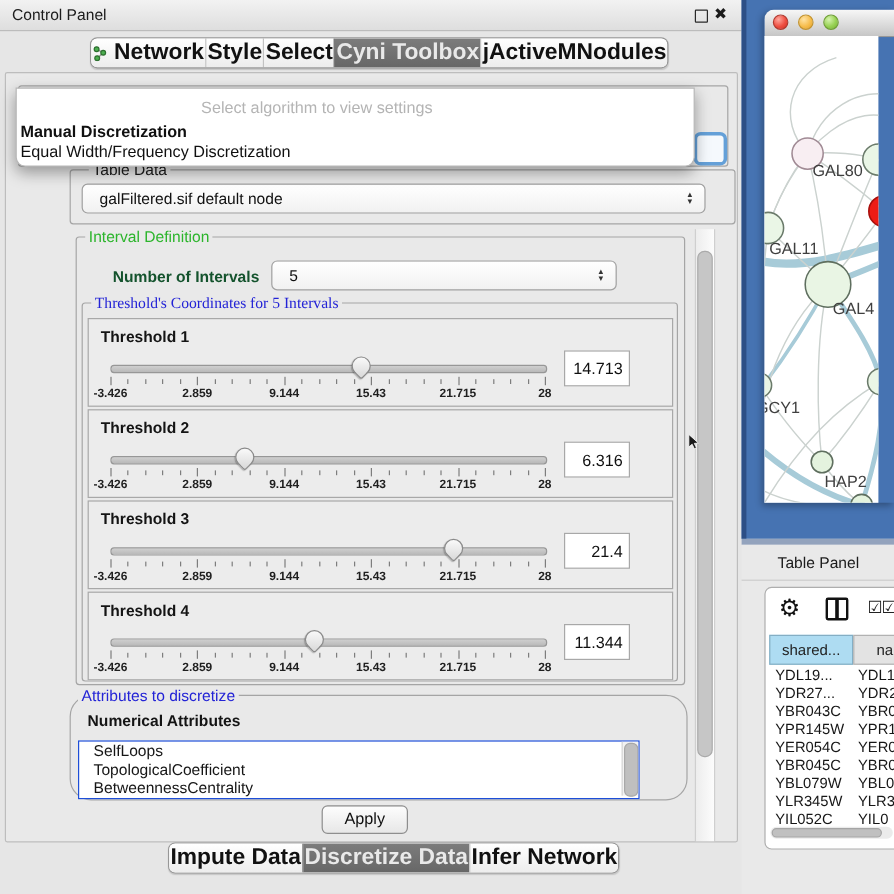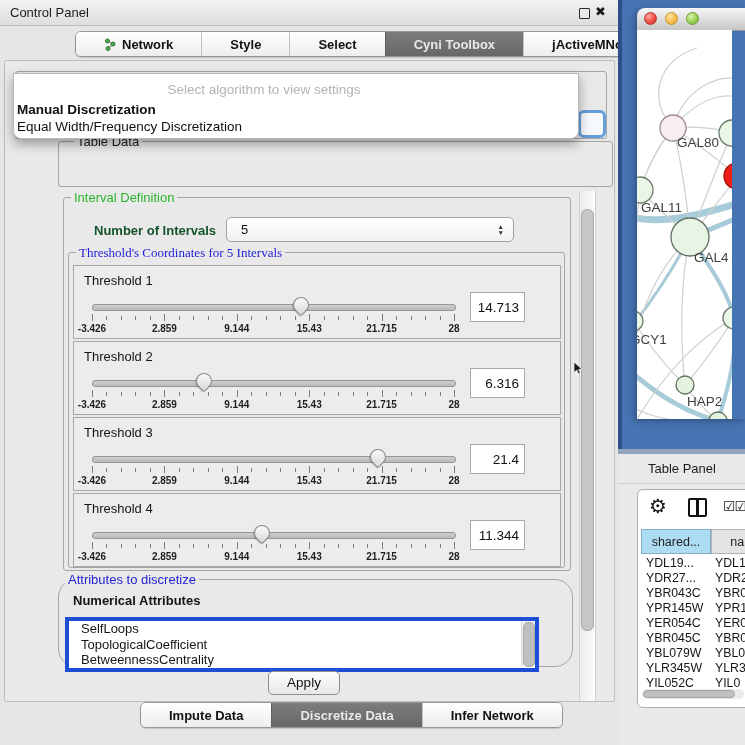--- a/index.html
+++ b/index.html
@@ -10,21 +10,21 @@
   #cp{position:absolute;left:0;top:0;width:618px;height:745px;background:#e6e6e6;}
   #cp-titlebar{position:absolute;left:0;top:0;width:618px;height:25px;
     background:linear-gradient(#f2f2f2,#dedede);border-bottom:1px solid #bcbcbc;}
   #cp-title{position:absolute;left:10px;top:0;line-height:25px;font-size:13px;color:#1c1c1c;}
   #float-ic{position:absolute;left:579px;top:8px;width:9px;height:9px;border:1.5px solid #2a2a2a;border-radius:1px;cursor:default;}
   #close-ic{position:absolute;left:595px;top:4px;font-size:13px;font-weight:bold;color:#1a1a1a;cursor:default;}
 
   
   .tabstrip{position:absolute;display:inline-flex;border:1px solid #979797;border-radius:6px;
     overflow:hidden;background:#fff;box-shadow:0 1px 1px rgba(0,0,0,0.15);}
-  .tab{display:inline-flex;align-items:center;gap:5px;height:24px;padding:0 28px;font-size:13px;font-weight:600;
+  .tab{display:inline-flex;align-items:center;gap:5px;height:24px;padding:0 1px;font-size:19px;font-weight:600;
     color:#111;background:linear-gradient(#ffffff,#ededed);border-left:1px solid #c2c2c2;white-space:nowrap;}
   .tab:first-child{border-left:none;}
   .tab.sel{background:linear-gradient(#7c7c7c,#676767);color:#e9e9e9;border-left-color:#5f5f5f;}
   #top-tabs{left:75px;top:31px;}
   #bottom-tabs{left:140px;top:702px;}
 
   
   #cp-body{position:absolute;left:4px;top:60px;width:609px;height:640px;background:#e9e9e9;
     border:1px solid #bdbdbd;border-radius:2px;}
 
@@ -63,38 +63,38 @@
   
   #int-group{left:58px;top:136px;width:506px;height:372px;}
   #int-label{left:7px;top:-7px;color:#2cb52c;}
   #noi-label{position:absolute;left:30px;top:25px;font-size:13px;font-weight:bold;color:#14532d;}
   #noi-combo{left:162px;top:19px;width:286px;height:23px;}
 
   #coords-group{left:4px;top:54px;width:495px;height:314px;}
   #coords-label{left:7px;top:-7px;color:#2323d6;font-family:Liberation Serif, serif;}
 
   .th-row{position:absolute;left:4px;width:486px;height:72px;border:1px solid #a8a8a8;background:#ececec;}
-  .th-label{position:absolute;left:10px;top:7px;font-size:13px;font-weight:normal;color:#141414;}
+  .th-label{position:absolute;left:10px;top:7px;font-size:13px;font-weight:bold;color:#141414;}
   .track{position:absolute;left:18px;top:38px;width:362px;height:5px;border:1px solid #979797;border-radius:3px;
     background:linear-gradient(#cfcfcf,#b9b9b9);}
   .thumb{position:absolute;top:31px;width:14px;height:14px;background:linear-gradient(135deg,#ffffff,#d8d8d8);
     border:1px solid #8a8a8a;border-radius:50% 50% 2px 50%;transform:rotate(45deg);box-shadow:0 1px 1px rgba(0,0,0,0.25);}
   .tickbar{position:absolute;left:18px;top:48px;width:362px;height:22px;}
   .tick{position:absolute;width:1px;background:#7d7d7d;}
   .tick.major{top:0;height:7px;}
   .tick.minor{top:2px;height:4px;}
   .ticklabel{position:absolute;top:9px;font-size:10px;font-weight:bold;color:#1f1f1f;transform:translateX(-50%);white-space:nowrap;}
   .tval{position:absolute;left:396px;top:26px;width:46px;height:26px;background:#fff;border:1px solid #a8a8a8;
     font-size:13.5px;color:#101010;text-align:right;padding-right:5px;font-family:"Liberation Sans",sans-serif;}
 
   
   #attr-group{left:53px;top:518px;width:513px;height:86px;border-radius:18px;}
   #attr-label{left:6px;top:-7px;color:#2323d6;}
   #attr-sublabel{position:absolute;left:14px;top:13px;font-size:13px;font-weight:bold;color:#141414;}
-  #attr-list{position:absolute;left:6px;top:37px;width:466px;height:47px;background:#fff;border:4px solid #1d4ed8;overflow:hidden;}
+  #attr-list{position:absolute;left:6px;top:37px;width:466px;height:47px;background:#fff;border:1px solid #1d4ed8;overflow:hidden;}
   .litem{padding-left:12px;font-size:13px;line-height:15.5px;color:#161616;white-space:nowrap;}
   #attr-vscroll{position:absolute;right:0;top:0;width:13px;height:45px;background:#f2f2f2;border-left:1px solid #d5d5d5;}
   #attr-vthumb{position:absolute;left:1px;top:1px;width:10px;height:43px;background:#bfbfbf;border:1px solid #a8a8a8;border-radius:5px;}
 
   #apply-btn{position:absolute;left:263px;top:610px;width:70px;height:22px;background:linear-gradient(#fdfdfd,#e7e7e7);
     border:1px solid #8e8e8e;border-radius:5px;font-size:13.5px;color:#111;text-align:center;line-height:22px;}
 
   
   #desktop{position:absolute;left:618px;top:0;width:127px;height:449px;background:#4673b2;
     border-left:4px solid #2d4f86;box-sizing:border-box;}
@@ -170,20 +170,24 @@
 
     <div id="cp-body">
 
       <div id="alg-group" class="group">
         <span id="alg-label" class="glabel">Discretization Algorithm</span>
         <span id="alg-focus"></span>
       </div>
 
       <div id="td-group" class="group">
         <span id="td-label" class="glabel">Table Data</span>
+        <div id="td-combo" class="combo">
+          <span class="cval">galFiltered.sif default node</span>
+          <span class="stepper">▲<br>▼</span>
+        </div>
       </div>
 
       <div id="int-group" class="group">
         <span id="int-label" class="glabel">Interval Definition</span>
         <span id="noi-label">Number of Intervals</span>
         <div id="noi-combo" class="combo">
           <span class="cval">5</span>
           <span class="stepper">▲<br>▼</span>
         </div>
         <div id="coords-group" class="group">

